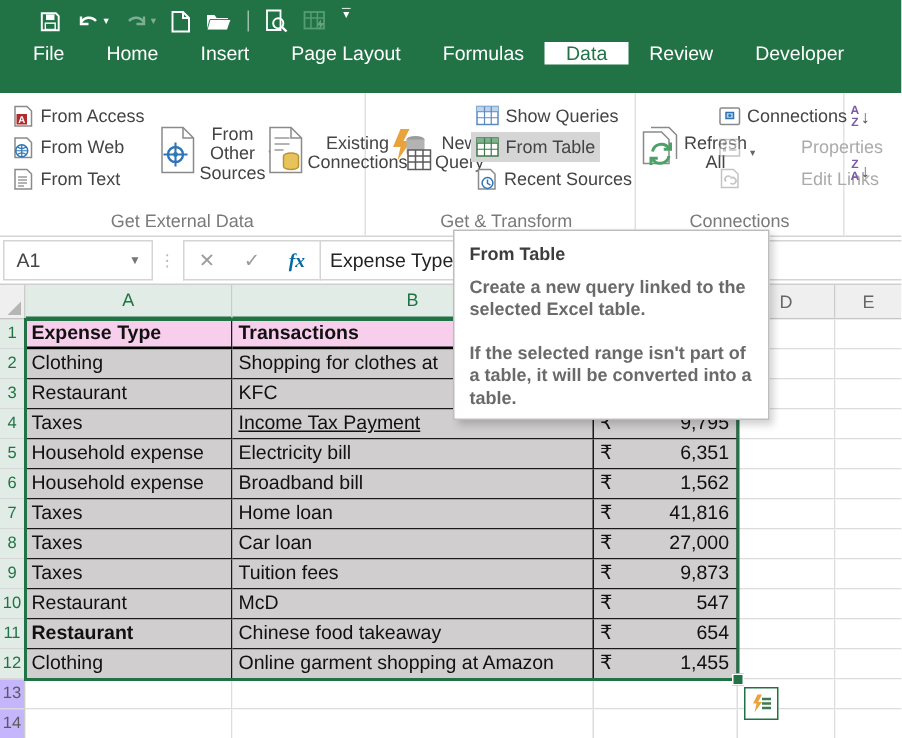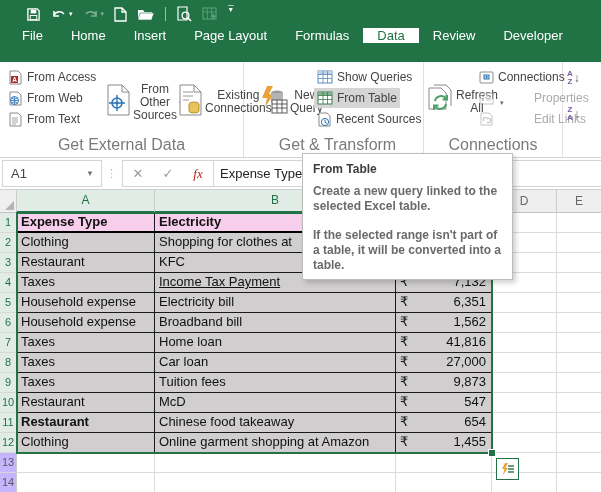--- a/index.html
+++ b/index.html
@@ -19,42 +19,42 @@
   
   .tabrow { position:absolute; left:0; top:28px; width:601px; height:34px; background:#217346;
             display:flex; align-items:flex-start; padding-left:8px; }
   .tab { color:#fff; font-size:13px; padding:0 14px; display:flex; align-items:center; white-space:nowrap; }
   .tab.active { background:#fff; color:#217346; }
 
   
   .ribbon { position:absolute; left:0; top:62px; width:601px; height:96px; background:#fff;
             border-bottom:1px solid #D5D5D5; }
   .rgroup { position:absolute; top:0; height:95px; border-right:1px solid #E1E1E1; }
-  .glabel { position:absolute; bottom:3px; left:0; right:0; text-align:center; color:#7A7A7A; font-size:16px; }
+  .glabel { position:absolute; bottom:3px; left:0; right:0; text-align:center; color:#7A7A7A; font-size:12px; }
   .smallbtn { position:absolute; height:20px; display:flex; align-items:center; gap:4px; color:#444;
               font-size:12px; white-space:nowrap; padding:0 3px; }
   .smallbtn.hl { background:#D5D5D5; }
   .smallbtn.disabled { color:#ABABAB;gap:40px; }
   .largebtn { position:absolute; top:2px; width:64px; height:76px; display:flex; flex-direction:row;
               align-items:center; text-align:center; color:#444; font-size:12px; line-height:13px; }
   .largebtn .ic { margin:3px 0 4px 0; }
   .sorticon { position:absolute; display:flex; align-items:center; }
   .azword { font-size:8px; font-weight:bold; color:#7B5BA6; line-height:8px; text-align:center; }
   .azarrow { color:#5A5A5A; font-size:12px; margin-left:1px; }
 
   
   .fbar { position:absolute; left:0; top:158px; width:601px; height:32px; background:#fff;
           border-bottom:1px solid #CFCFCF; display:flex; align-items:stretch; }
   .namebox { width:100px; border:1px solid #D4D4D4; margin:2px 0 2px 2px; display:flex; align-items:center;
              padding-left:8px; font-size:13px; color:#444; position:relative; background:#fff; }
   .namebox .nb-caret { position:absolute; right:7px; font-size:8px; color:#777; }
   .fdots { width:20px; display:flex; align-items:center; justify-content:center; color:#B9B9B9; font-size:11px; letter-spacing:1px; }
   .fbtns { display:flex; align-items:center; gap:0; border:1px solid #D4D4D4; border-width:1px 0 1px 1px; margin:2px 0; }
   .fbtn { width:30px; text-align:center; color:#9B9B9B; font-size:13px; }
-  .fx { font-family:"Liberation Serif","DejaVu Serif",serif; font-style:italic; color:#b91c1c; font-weight:normal; }
+  .fx { font-family:"Liberation Serif","DejaVu Serif",serif; font-style:italic; color:#0369a1; font-weight:bold; }
   .finput { flex:1; border:1px solid #D4D4D4; border-right:none; margin:2px 0; display:flex; align-items:center;
             padding-left:6px; font-size:13px; color:#222; overflow:hidden; white-space:nowrap; }
 
   
   .sheet { position:absolute; left:0; top:190px; width:601px; height:302px; background:#fff; }
   .colhdr { display:flex; height:23px; }
   .ch { background:#EFEFEF; border-right:1px solid #CBCBCB; border-bottom:1px solid #C4C4C4;
         text-align:center; font-size:12px; color:#676767; line-height:22px; }
   .ch.sel { background:#E2ECE6; color:#217346; border-bottom:2px solid #217346; line-height:20px; }
   .corner { position:relative; }
@@ -330,21 +330,21 @@
     <div class="ch c-a sel">A</div>
     <div class="ch c-b sel">B</div>
     <div class="ch c-c sel">C</div>
     <div class="ch c-d">D</div>
     <div class="ch c-e">E</div>
   </div>
   <div id="grid-rows">
       <div class="grow">
         <div class="rnum sel">1</div>
         <div class="cell c-a tbl hdr">Expense Type</div>
-        <div class="cell c-b tbl hdr">Electricity</div>
+        <div class="cell c-b tbl hdr">Transactions</div>
         <div class="cell c-c tbl hdr"></div>
         <div class="cell c-d"></div>
         <div class="cell c-e"></div>
       </div>
       <div class="grow">
         <div class="rnum sel">2</div>
         <div class="cell c-a tbl">Clothing</div>
         <div class="cell c-b tbl">Shopping for clothes at</div>
         <div class="cell c-c tbl"></div>
         <div class="cell c-d"></div>
@@ -357,21 +357,21 @@
         <div class="cell c-c tbl"></div>
         <div class="cell c-d"></div>
         <div class="cell c-e"></div>
       </div>
       <div class="grow">
         <div class="rnum sel">4</div>
         <div class="cell c-a tbl">Taxes</div>
         <div class="cell c-b tbl uline">Income Tax Payment</div>
         <div class="cell c-c tbl cur">
           <span>₹</span>
-          <span>7,132</span>
+          <span>9,795</span>
         </div>
         <div class="cell c-d"></div>
         <div class="cell c-e"></div>
       </div>
       <div class="grow">
         <div class="rnum sel">5</div>
         <div class="cell c-a tbl">Household expense</div>
         <div class="cell c-b tbl">Electricity bill</div>
         <div class="cell c-c tbl cur">
           <span>₹</span>

